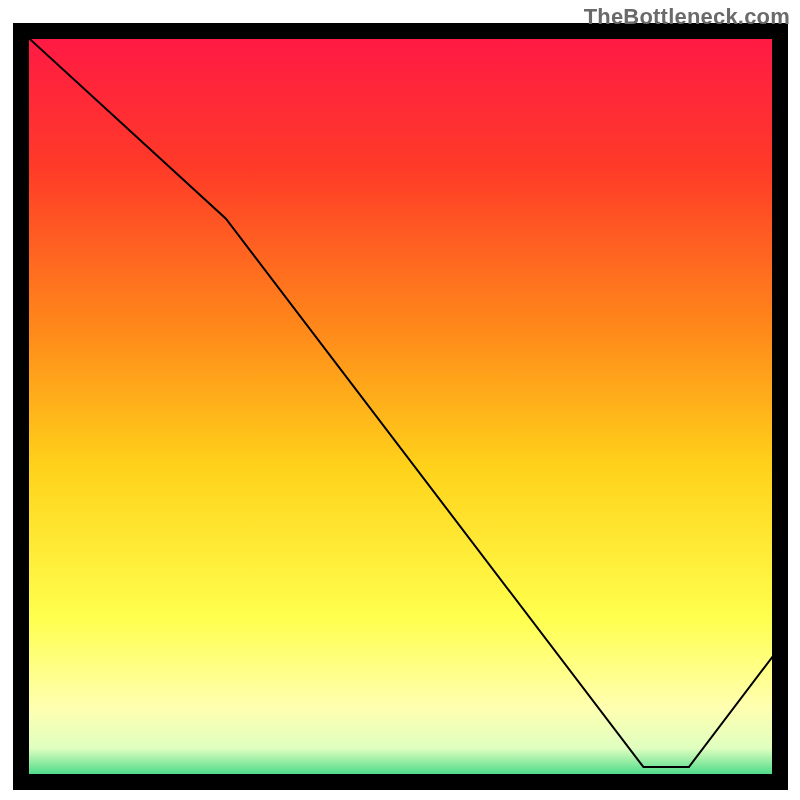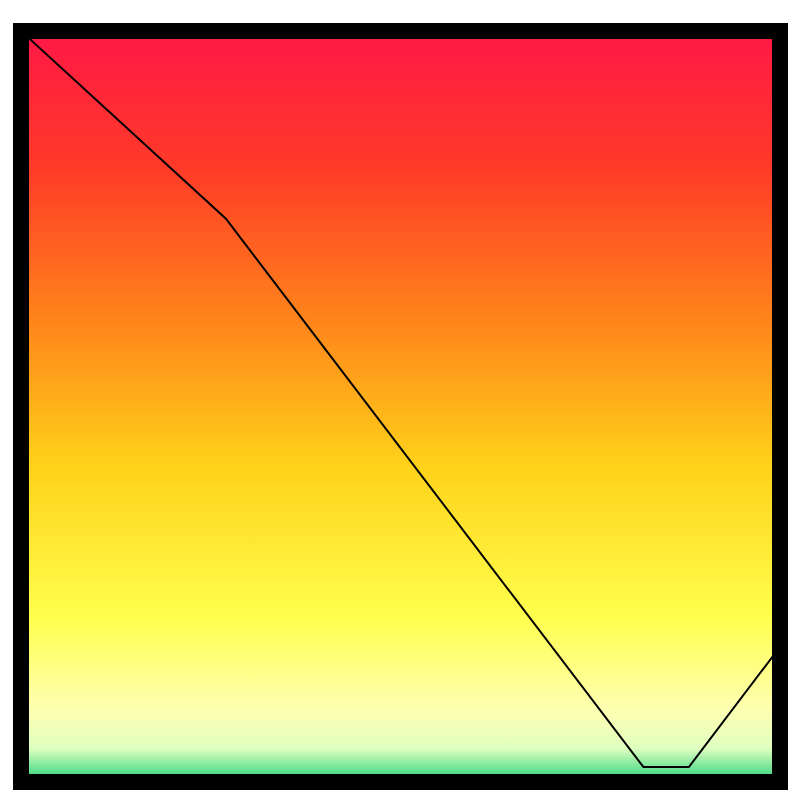--- a/index.html
+++ b/index.html
@@ -62,16 +62,17 @@
     </clipPath>
   </defs>
 
   <rect id="plot-bg" fill="url(#bg-grad)" x="21" y="31" width="759" height="751"></rect>
 
   <path id="data-line" fill="none" stroke-linejoin="miter" stroke-linecap="butt" clip-path="url(#plot-clip)" d="M21 31 L225.93 218.75 L643.38 766.98 L688.92 766.98 L780 646.82" stroke="#000000" stroke-width="2"></path>
 
   <rect id="plot-frame" fill="none" x="21" y="31" width="759" height="751" stroke="#000000" stroke-width="16"></rect>
 </svg>
 
+<div class="watermark">TheBottleneck.com</div>
 
 <div id="anno-0" class="bumper-label" style="left: 608.56px; top: 756.98px;"></div>
 
 </div>
 
 </body></html>

